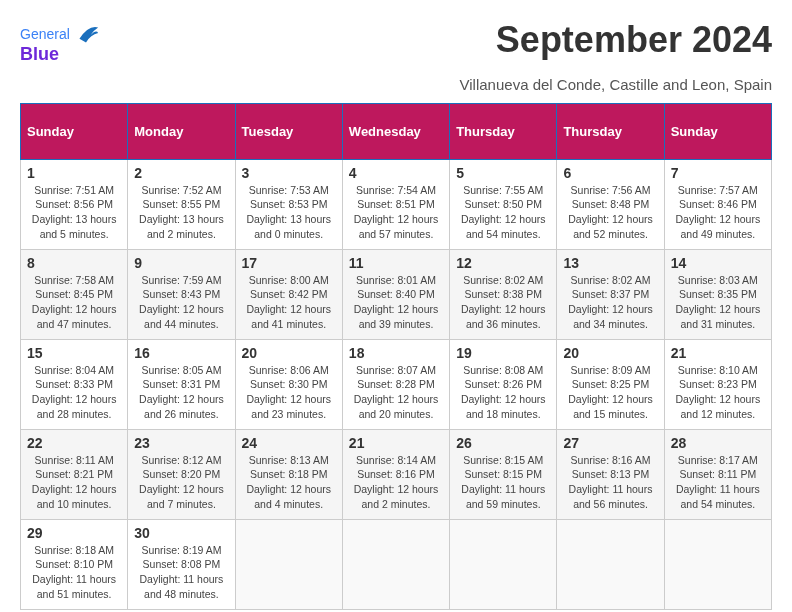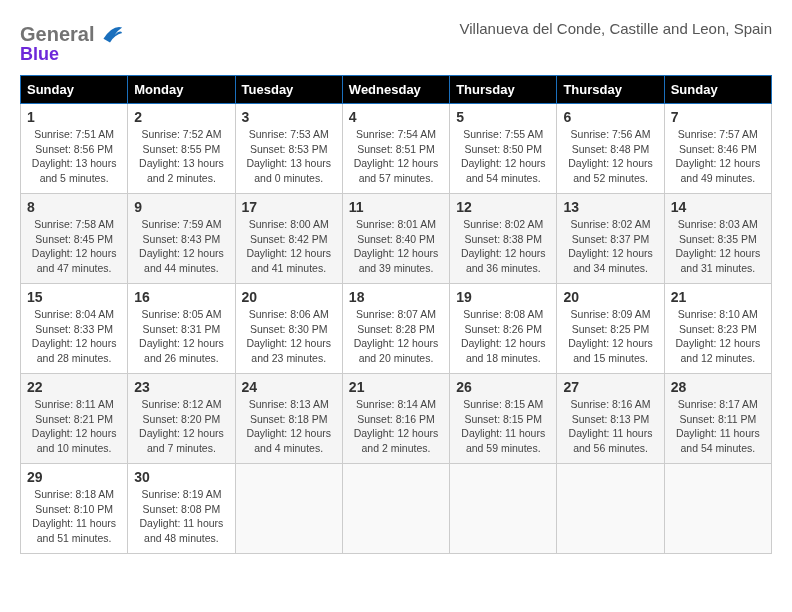--- a/index.html
+++ b/index.html
@@ -14,23 +14,23 @@
       display: flex;
       align-items: flex-start;
       justify-content: space-between;
       margin-bottom: 4px;
     }
     .logo {
       display: flex;
       align-items: center;
     }
     .logo-text-general {
-      font-size: 20px;
-      font-weight: bold;
-      color: #737373;
+      font-size: 14px;
+      font-weight: normal;
+      color: #3b82f6;
     }
     .logo-text-blue {
       font-size: 18px;
       font-weight: bold;
       color: #6d28d9;
     }
     .logo-icon {
       width: 28px;
       height: 28px;
       margin-left: 2px;
@@ -40,33 +40,33 @@
     }
     .month-title {
       font-size: 36px;
       font-weight: bold;
       color: #333;
       line-height: 1.1;
     }
     .location-title {
       font-size: 15px;
       color: #555;
-      margin-top: 0;
+      margin-top: 16px;
     }
     .calendar-table {
       width: 100%;
       border-collapse: collapse;
       margin-top: 10px;
       font-size: 11px;
     }
     .calendar-table th {
-      background-color: #000000;
+      background-color: #be185d;
       color: #fff;
       text-align: left;
-      padding: 6px 6px;
+      padding: 20px 6px;
       font-size: 13px;
       font-weight: bold;
       border: 1px solid #1a6fbd;
     }
     .calendar-table td {
       border: 1px solid #ccc;
       vertical-align: top;
       padding: 5px 6px;
       width: 14.28%;
       min-height: 80px;
@@ -102,20 +102,21 @@
       <div style="display:flex;align-items:center;">
         <span class="logo-text-general">General</span>
         <svg class="logo-icon" viewBox="0 0 30 30" xmlns="http://www.w3.org/2000/svg">
           <path d="M8 20 Q18 5 28 8 Q22 12 20 16 Q26 10 28 14 Q20 16 15 24 Z" fill="#1a6fbd"></path>
         </svg>
       </div>
       <span class="logo-text-blue" style="margin-top:-4px;">Blue</span>
     </div>
   </div>
   <div class="title-section">
+    <div class="month-title">September 2024</div>
     <div class="location-title">Villanueva del Conde, Castille and Leon, Spain</div>
   </div>
 </div>
 
 <table class="calendar-table">
   <thead>
     <tr>
     <th>Sunday</th>
         <th>Monday</th>
         <th>Tuesday</th>

